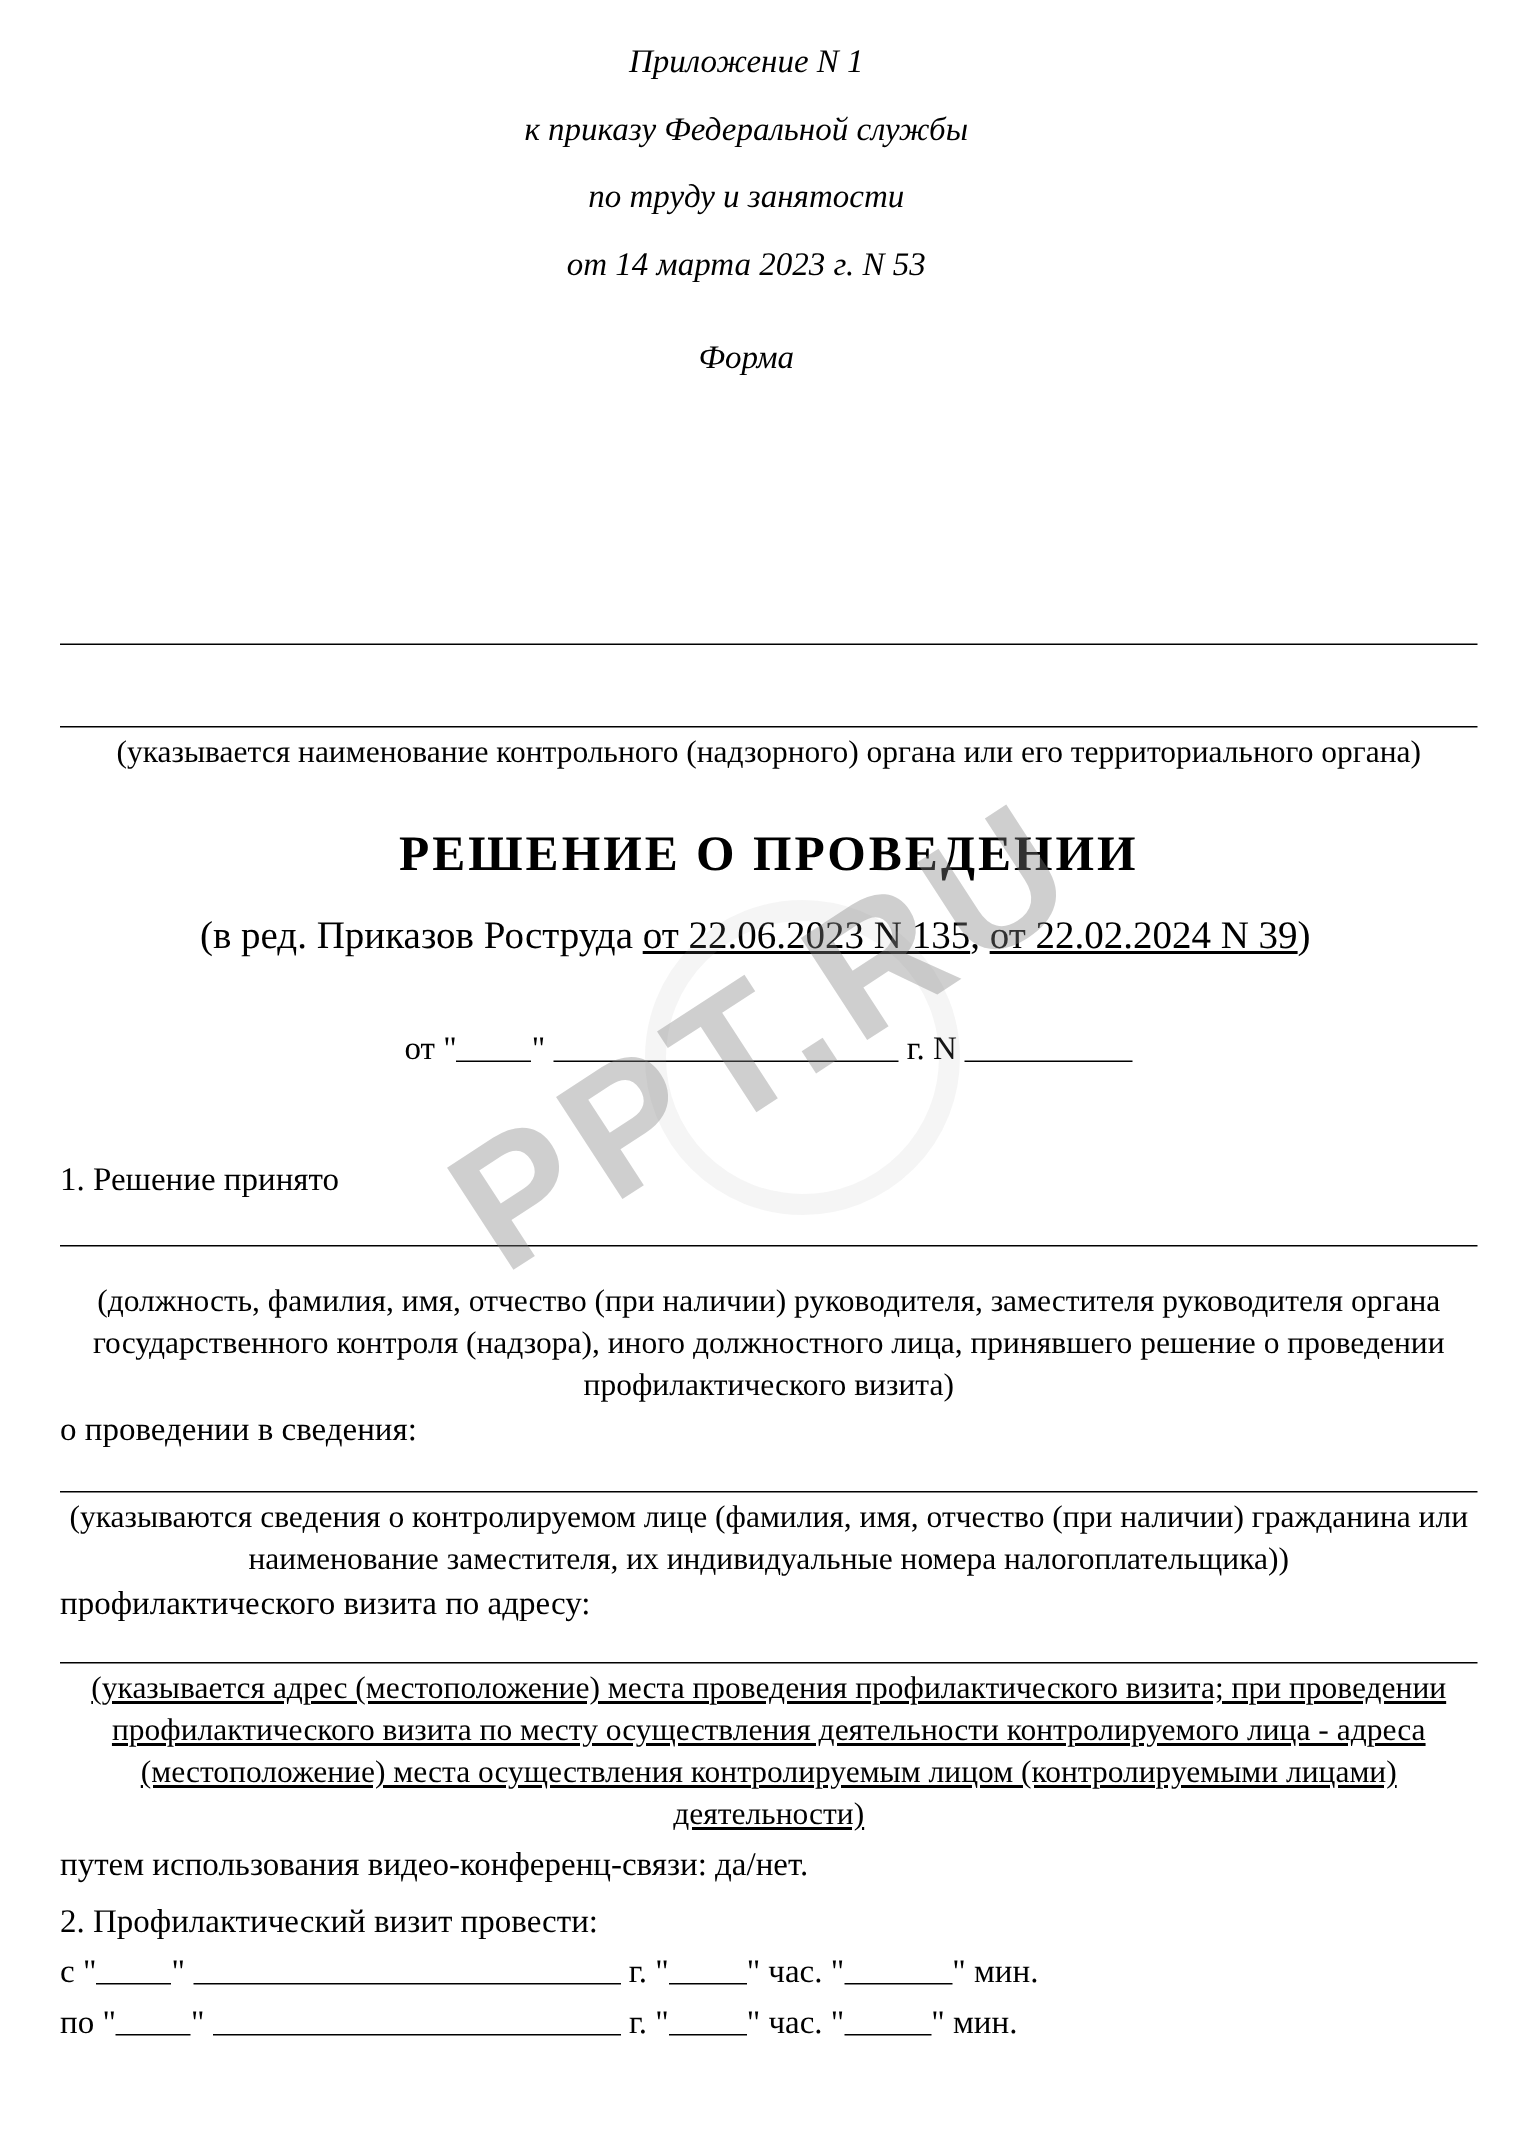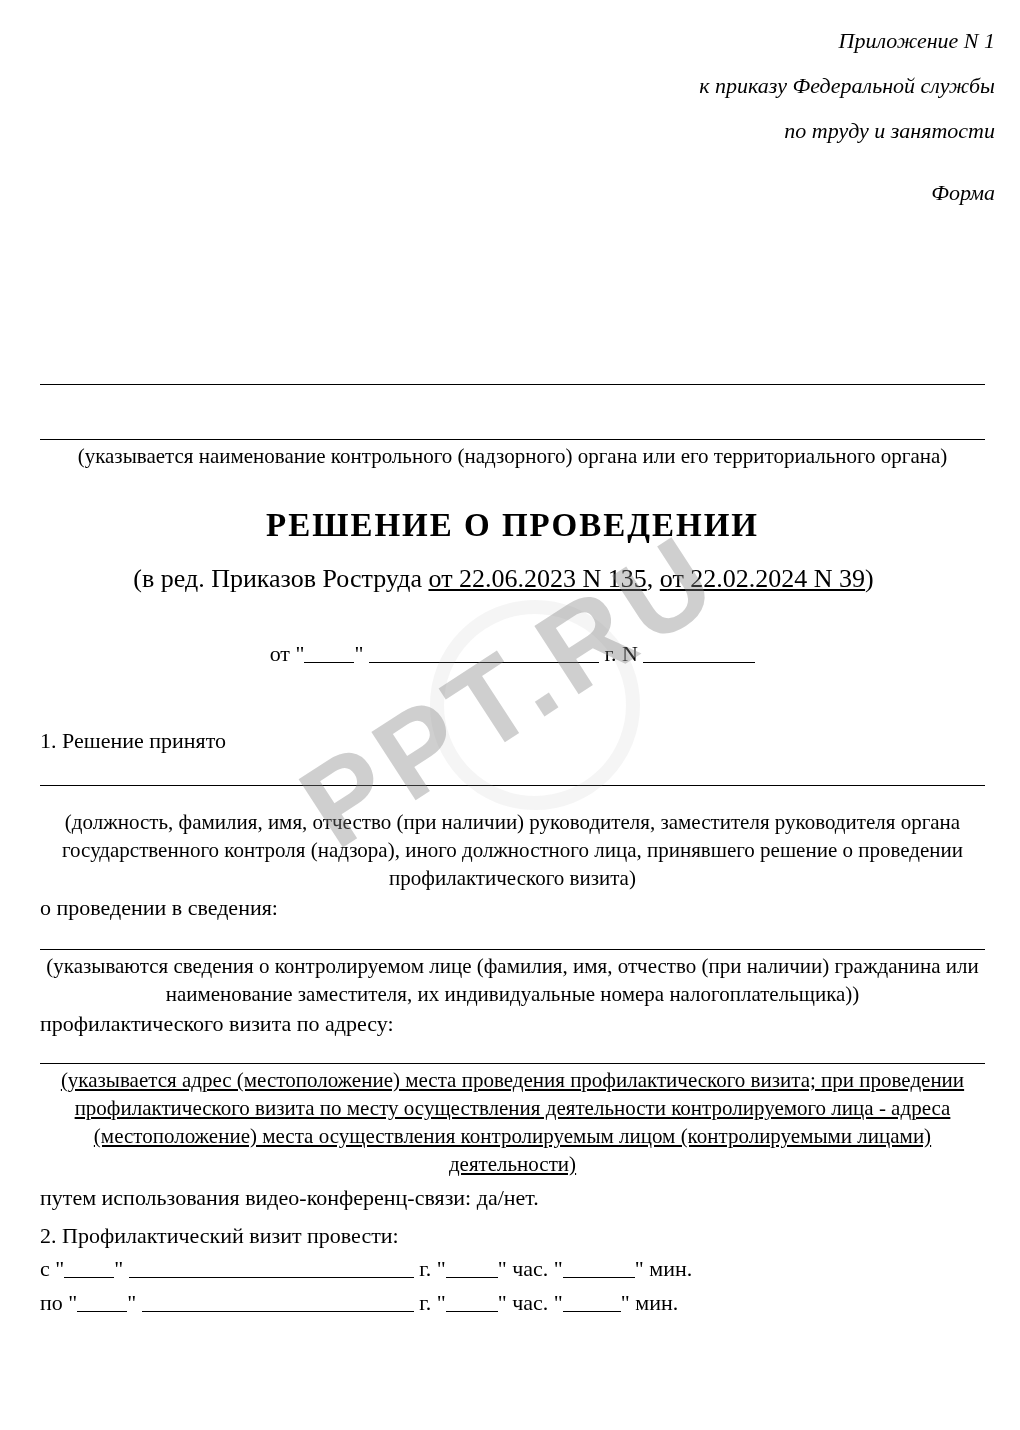--- a/index.html
+++ b/index.html
@@ -12,21 +12,21 @@
     color:#000;
     font-family:"Liberation Serif","DejaVu Serif",serif;
     font-size:21px;
     overflow:hidden;
   }
   .content { padding:0 35px 0 40px; }
 
   
   .doc-header {
     padding:18px 25px 0 0;
-    text-align:right;
+    text-align:center;
     font-style:italic;
     font-size:22px;
   }
   .doc-header .hline { line-height:45px; }
   .form-label { margin-top:26px; line-height:28px; }
 
   
   .rule { border-bottom:1.5px solid #000; }
   .rule-1 { margin-top:148px; height:30px; }
   .rule-2 { height:55px; }
@@ -123,20 +123,21 @@
 
 <div class="page">
 
   <div class="wm-circle"></div>
   <div class="watermark">PPT.RU</div>
 
   <div class="doc-header">
     <div class="hline">Приложение N 1</div>
     <div class="hline">к приказу Федеральной службы</div>
     <div class="hline">по труду и занятости</div>
+    <div class="hline">от 14 марта 2023 г. N 53</div>
     <div class="form-label">Форма</div>
   </div>
 
   <div class="content">
 
     <div class="rule rule-1"></div>
     <div class="rule rule-2"></div>
     <div class="caption cap-org">(указывается наименование контрольного (надзорного) органа или его территориального органа)</div>
 
     <div class="doc-title">

